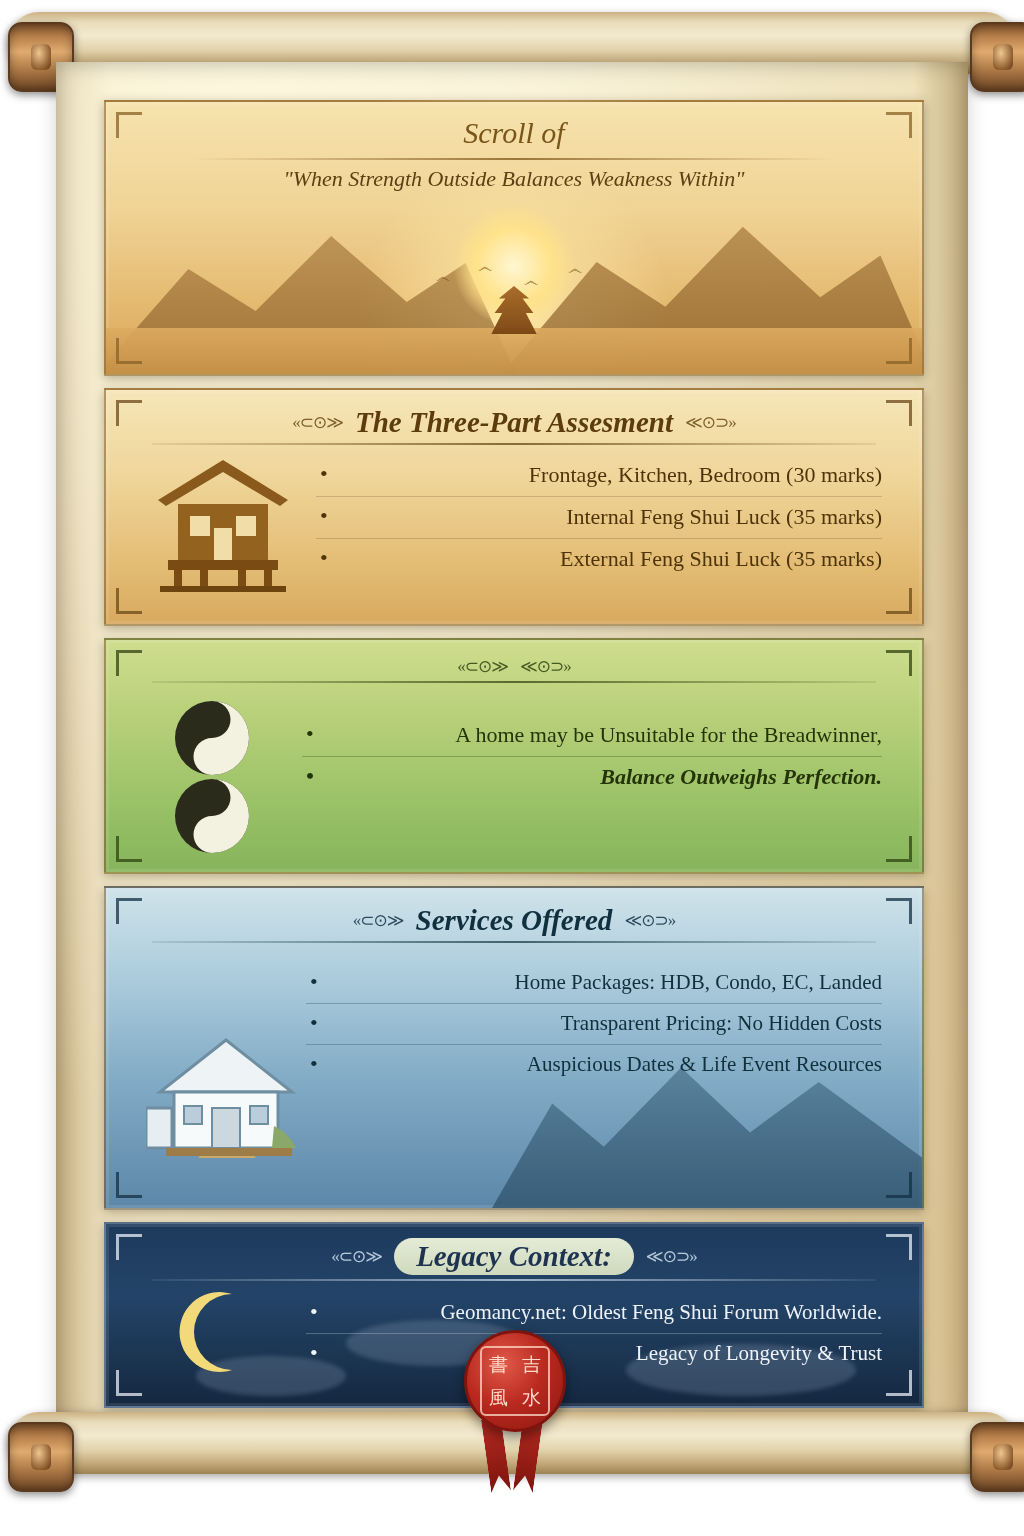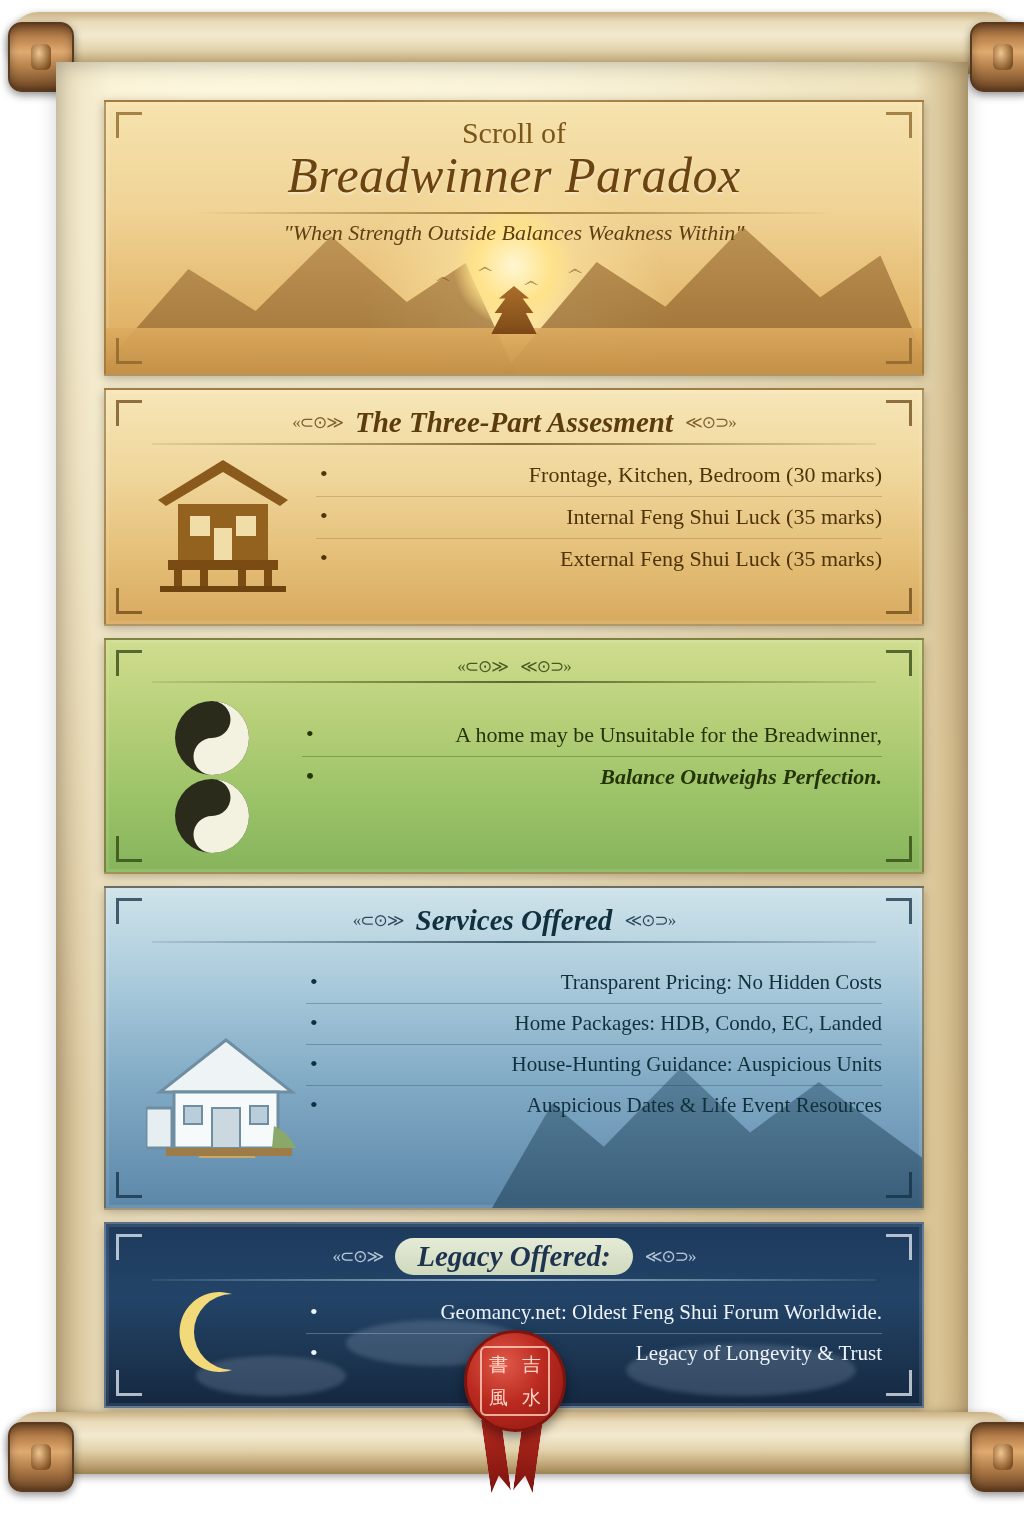--- a/index.html
+++ b/index.html
@@ -166,20 +166,21 @@
   }
 
   #hero-text {
     position: absolute;
     left: 0; right: 0; top: 14px;
     text-align: center;
   }
   #hero-kicker {
     font-size: 30px;
     color: #7a5519;
+    font-style: italic;
   }
   #hero-title {
     font-size: 50px;
     color: #6b4310;
     font-style: italic;
     letter-spacing: .5px;
     margin-top: -4px;
     text-shadow: 0 2px 2px rgba(255,255,255,.45);
   }
   #hero-rule {
@@ -437,21 +438,20 @@
       <div class="bird" style="left:418px; top:172px;">෴</div>
       <div class="bird" style="left:462px; top:160px;">෴</div>
 
       <div class="corner tl"></div>
       <div class="corner tr"></div>
       <div class="corner bl"></div>
       <div class="corner br"></div>
 
       <div id="hero-text">
         <div id="hero-kicker">Scroll of</div>
-        <div id="hero-title">Breadwinner Paradox</div>
         <div id="hero-rule"></div>
         <div id="hero-sub">"When Strength Outside Balances Weakness Within"</div>
       </div>
     </div>
 
     <div class="panel section" id="panel-assess">
       <div class="corner tl"></div>
       <div class="corner tr"></div>
       <div class="corner bl"></div>
       <div class="corner br"></div>
@@ -542,23 +542,22 @@
 
       <div class="sec-head">
         <span class="flourish">«⊂⊙≫</span>
         <span class="title">Services Offered</span>
         <span class="flourish">≪⊙⊃»</span>
         <div class="head-rule"></div>
       </div>
 
       <div class="sec-body">
         <ul class="bullets">
+          <li>Home Packages: HDB, Condo, EC, Landed</li>
           <li>Transparent Pricing: No Hidden Costs</li>
-          <li>Home Packages: HDB, Condo, EC, Landed</li>
-          <li>House-Hunting Guidance: Auspicious Units</li>
           <li>Auspicious Dates &amp; Life Event Resources</li>
         </ul>
       </div>
     </div>
 
     <div class="panel section" id="panel-legacy">
       <div class="cloud" style="left:240px; top:96px; width:180px; height:46px;"></div>
       <div class="cloud" style="left:520px; top:120px; width:230px; height:52px;"></div>
       <div class="cloud" style="left:90px;  top:132px; width:150px; height:40px;"></div>
 
@@ -566,21 +565,21 @@
       <div class="corner tr"></div>
       <div class="corner bl"></div>
       <div class="corner br"></div>
 
       <svg id="moon-icon" viewBox="0 0 92 92">
         <path d="M70 8 A40 40 0 1 0 70 84 A32 32 0 1 1 70 8 Z" fill="#f2d97a"></path>
       </svg>
 
       <div class="sec-head">
         <span class="flourish">«⊂⊙≫</span>
-        <span class="title">Legacy Offered:</span>
+        <span class="title">Legacy Context:</span>
         <span class="flourish">≪⊙⊃»</span>
         <div class="head-rule"></div>
       </div>
 
       <div class="sec-body">
         <ul class="bullets">
           <li>Geomancy.net: Oldest Feng Shui Forum Worldwide.</li>
           <li>Legacy of Longevity &amp; Trust</li>
         </ul>
       </div>

